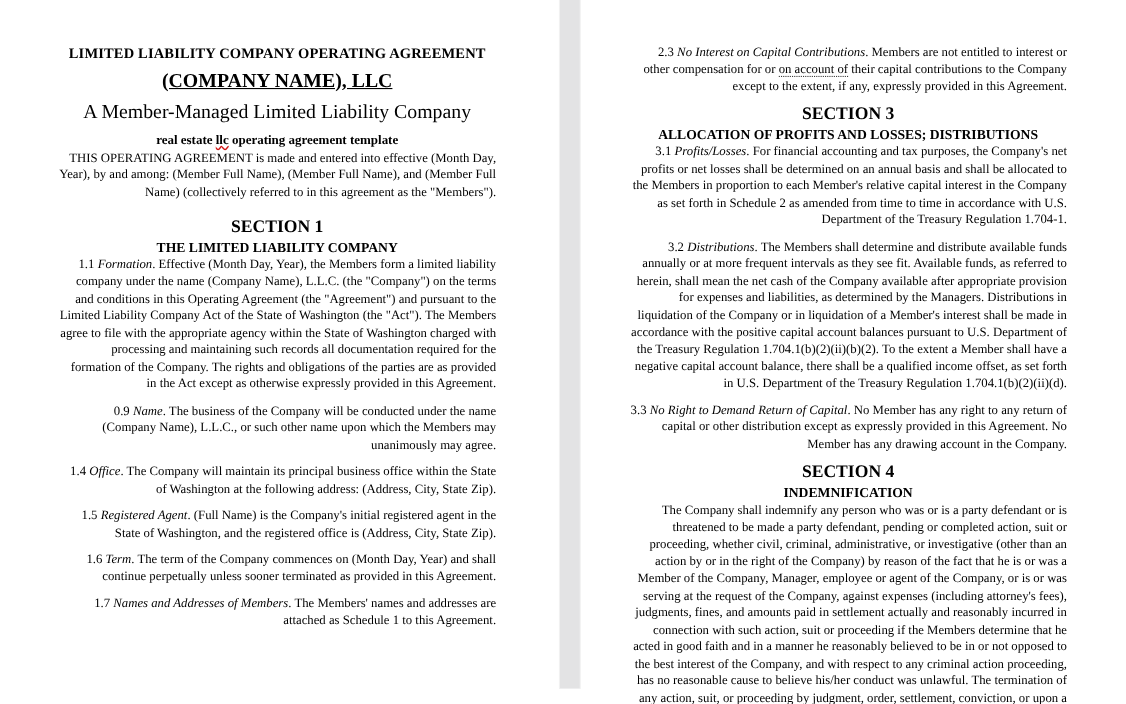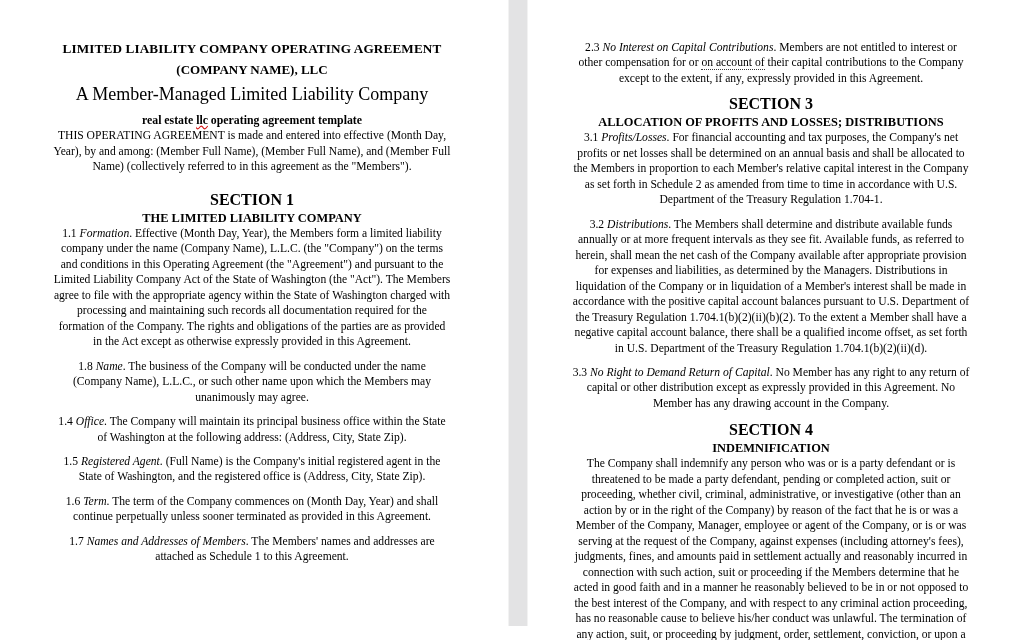--- a/index.html
+++ b/index.html
@@ -54,23 +54,24 @@
     text-align: center;
     font-weight: bold;
     margin: 0;
   }
   .doc-title {
     font-size: 13.2px;
     line-height: 1.42;
     letter-spacing: 0.01em;
   }
   .doc-subtitle {
-    font-size: 13px;
+    font-size: 18px;
     line-height: 1.42;
     margin-top: 2px;
+    text-decoration: underline;
   }
   .doc-tagline {
     font-size: 18px;
     font-weight: normal;
     line-height: 1.42;
     margin-top: 3px;
   }
   .doc-keyword {
     font-size: 11.8px;
     line-height: 1.42;
@@ -90,21 +91,21 @@
   }
   .op-agreement-head {
     font-size: 12.6px;
     margin-top: 24px;
   }
 
   p.body {
     font-size: 11.6px;
     line-height: 1.335;
     margin: 0 0 9px 0;
-    text-align: center;
+    text-align: right;
     hyphens: none;
   }
   .lead {
     margin-top: 14px;
   }
   .after-heading {
     margin-top: 9px;
   }
   em.term {
     font-style: italic;
@@ -132,21 +133,21 @@
     <p class="doc-keyword"><span>real estate </span><span class="spell-error">llc</span><span> operating agreement template</span></p>
 
 
     <p class="body lead">THIS OPERATING AGREEMENT is made and entered into effective (Month Day, Year), by and among: (Member Full Name), (Member Full Name), and (Member Full Name) (collectively referred to in this agreement as the "Members").</p>
 
     <h3 class="section-num">SECTION 1</h3>
     <h3 class="section-name">THE LIMITED LIABILITY COMPANY</h3>
 
     <p class="body after-heading"><span>1.1</span> <em class="term">Formation</em><span>. Effective (Month Day, Year), the Members form a limited liability company under the name (Company Name), L.L.C. (the "Company") on the terms and conditions in this Operating Agreement (the "Agreement") and pursuant to the Limited Liability Company Act of the State of Washington (the "Act"). The Members agree to file with the appropriate agency within the State of Washington charged with processing and maintaining such records all documentation required for the formation of the Company. The rights and obligations of the parties are as provided in the Act except as otherwise expressly provided in this Agreement.</span></p>
 
-    <p class="body"><span>1.8</span> <em class="term">Name</em><span>. The business of the Company will be conducted under the name (Company Name), L.L.C., or such other name upon which the Members may unanimously may agree.</span></p>
+    <p class="body"><span>0.9</span> <em class="term">Name</em><span>. The business of the Company will be conducted under the name (Company Name), L.L.C., or such other name upon which the Members may unanimously may agree.</span></p>
 
 
     <p class="body"><span>1.4</span> <em class="term">Office</em><span>. The Company will maintain its principal business office within the State of Washington at the following address: (Address, City, State Zip).</span></p>
 
     <p class="body"><span>1.5</span> <em class="term">Registered Agent</em><span>. (Full Name) is the Company's initial registered agent in the State of Washington, and the registered office is (Address, City, State Zip).</span></p>
 
     <p class="body"><span>1.6</span> <em class="term">Term</em><span>. The term of the Company commences on (Month Day, Year) and shall continue perpetually unless sooner terminated as provided in this Agreement.</span></p>
 
     <p class="body"><span>1.7</span> <em class="term">Names and Addresses of Members</em><span>. The Members' names and addresses are attached as Schedule 1 to this Agreement.</span></p>
 

